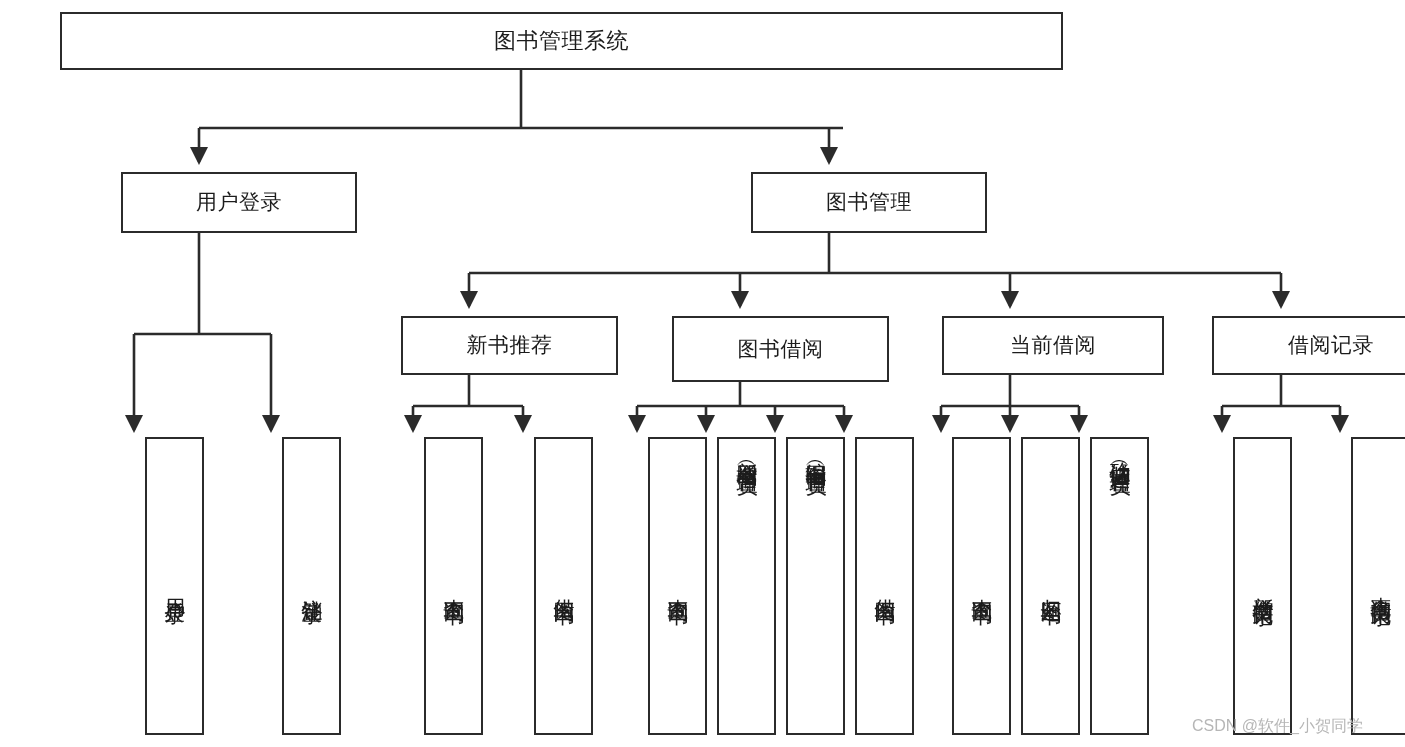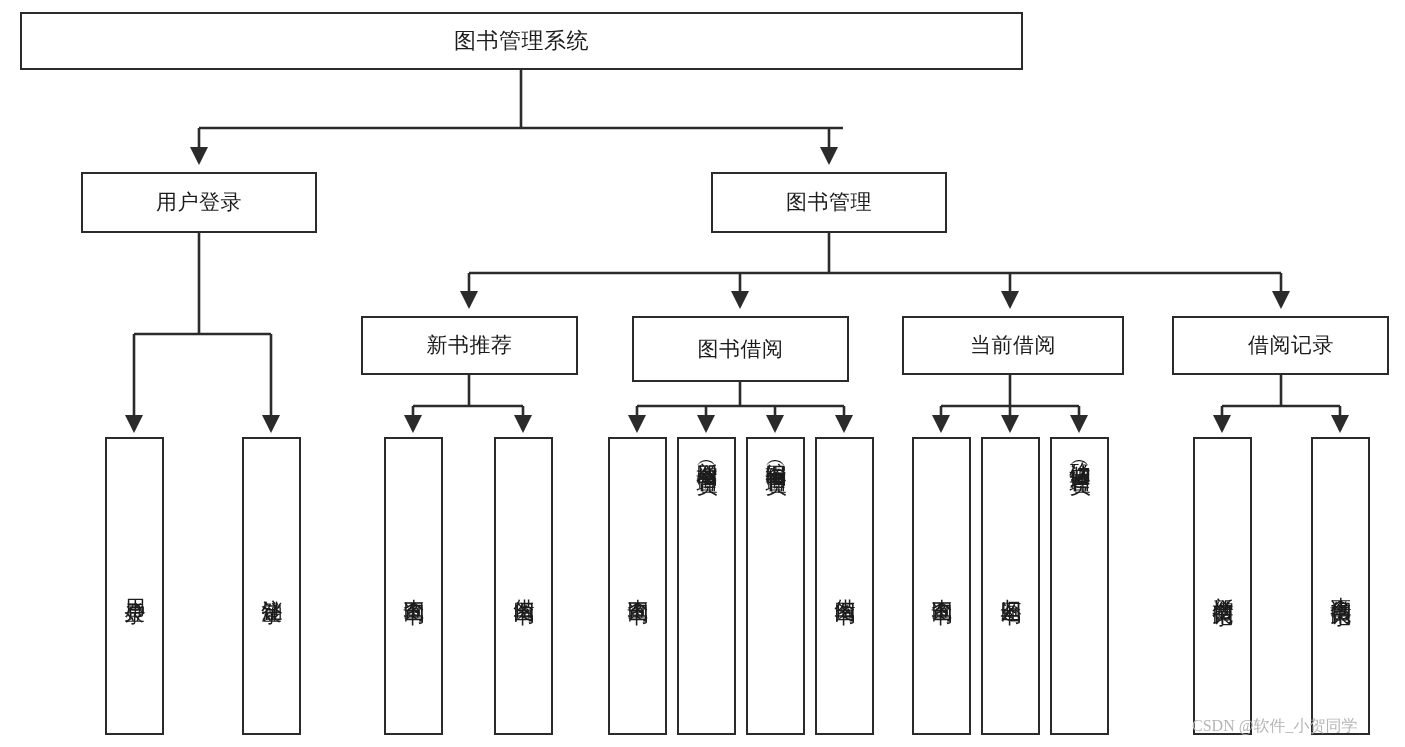--- a/index.html
+++ b/index.html
@@ -29,20 +29,21 @@
   }
   .node {
     position: absolute;
     box-sizing: border-box;
     background: #ffffff;
     border: 2px solid #2b2b2b;
     display: flex;
     align-items: center;
     justify-content: center;
     z-index: 2;
+    margin-left: 40px;
   }
   .node .label {
     display: block;
     text-align: center;
     line-height: 1.05;
     letter-spacing: 0.5px;
     color: #1c1c1c;
   }
   
   .node.horiz .label {
@@ -71,21 +72,21 @@
     padding-top: 0;
   }
   .watermark {
     position: absolute;
     left: 1192px;
     top: 716px;
     font-size: 16px;
     color: #b6b6b6;
     white-space: nowrap;
     z-index: 5;
-    font-family: Liberation Serif, serif;
+    font-family: Liberation Sans, sans-serif;
   }
 </style>
 </head>
 <body>
 
 <div id="diagram">
 
   <svg id="connectors" viewBox="0 0 1405 747" xmlns="http://www.w3.org/2000/svg">
     <defs>
       <marker id="arrow" viewBox="0 0 12 12" refX="10" refY="6" markerWidth="7" markerHeight="7" orient="auto-start-reverse">

